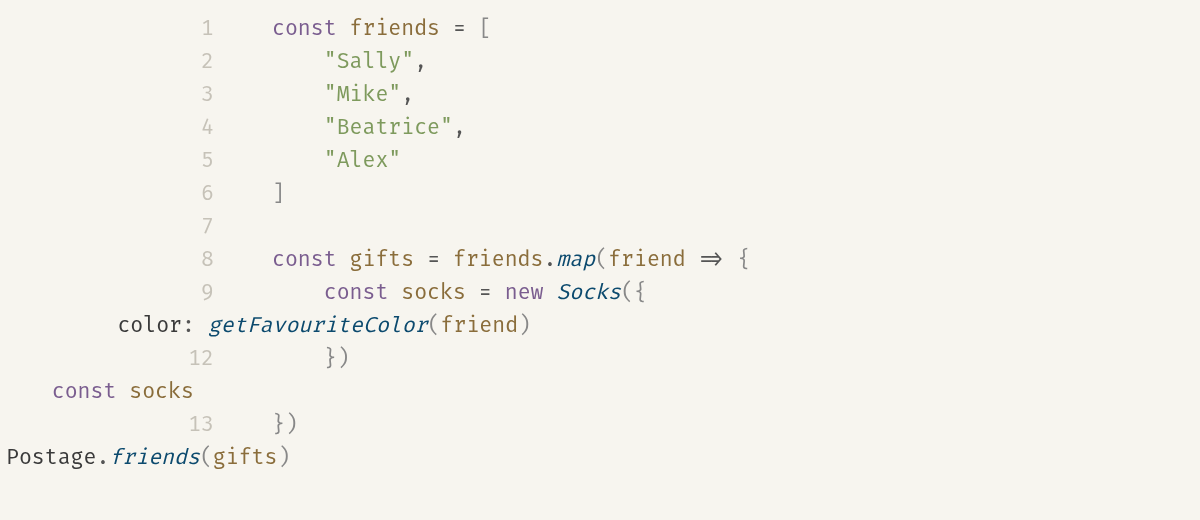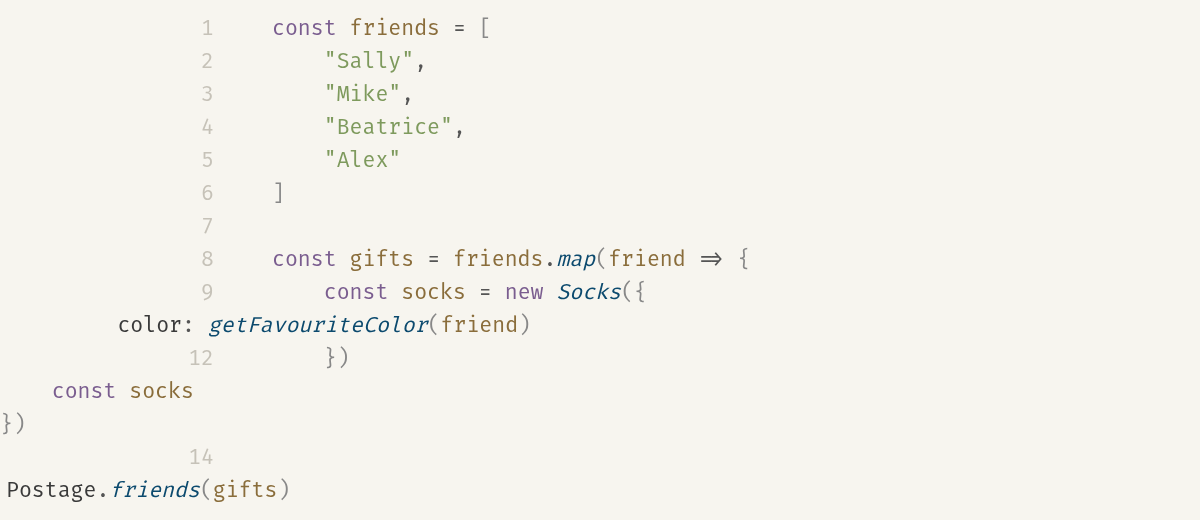--- a/index.html
+++ b/index.html
@@ -50,16 +50,15 @@
     <div class="line"><span class="gutter">3</span><span class="code"><span>    </span><span class="str">"Mike"</span><span class="op">,</span></span></div>
     <div class="line"><span class="gutter">4</span><span class="code"><span>    </span><span class="str">"Beatrice"</span><span class="op">,</span></span></div>
     <div class="line"><span class="gutter">5</span><span class="code"><span>    </span><span class="str">"Alex"</span></span></div>
     <div class="line"><span class="gutter">6</span><span class="code"><span class="pun">]</span></span></div>
     <div class="line"><span class="gutter">7</span><span class="code"></span></div>
     <div class="line"><span class="gutter">8</span><span class="code"><span class="kw">const</span><span> </span><span class="var">gifts</span><span> </span><span class="op">=</span><span> </span><span class="var">friends</span><span class="op">.</span><span class="fn">map</span><span class="pun">(</span><span class="var">friend</span><span> </span><span class="op">=&gt;</span><span> </span><span class="pun">{</span></span></div>
     <div class="line"><span class="gutter">9</span><span class="code"><span>    </span><span class="kw">const</span><span> </span><span class="var">socks</span><span> </span><span class="op">=</span><span> </span><span class="kw">new</span><span> </span><span class="fn">Socks</span><span class="pun">(</span><span class="pun">{</span></span></div>
     <div class="line"><span class="code"><span>        </span><span class="prop">color</span><span class="op">:</span><span> </span><span class="fn">getFavouriteColor</span><span class="pun">(</span><span class="var">friend</span><span class="pun">)</span></span></div>
     <div class="line"><span class="gutter">12</span><span class="code"><span>    </span><span class="pun">}</span><span class="pun">)</span></span></div>
     <div class="line"><span class="code"><span>    </span><span class="kw">const</span><span> </span><span class="var">socks</span></span></div>
-    <div class="line"><span class="code"><span class="pun">}</span><span class="pun">)</span></span></div>
-    <div class="line"><span class="gutter">14</span><span class="code"></span></div>
+    <div class="line"><span class="gutter">13</span><span class="code"><span class="pun">}</span><span class="pun">)</span></span></div>
     <div class="line"><span class="code"><span class="cls">Postage</span><span class="op">.</span><span class="fn">friends</span><span class="pun">(</span><span class="var">gifts</span><span class="pun">)</span></span></div>
   </div>
 
 </body></html>

